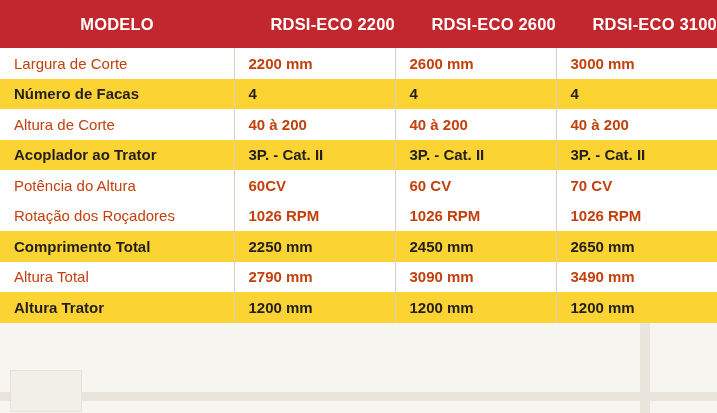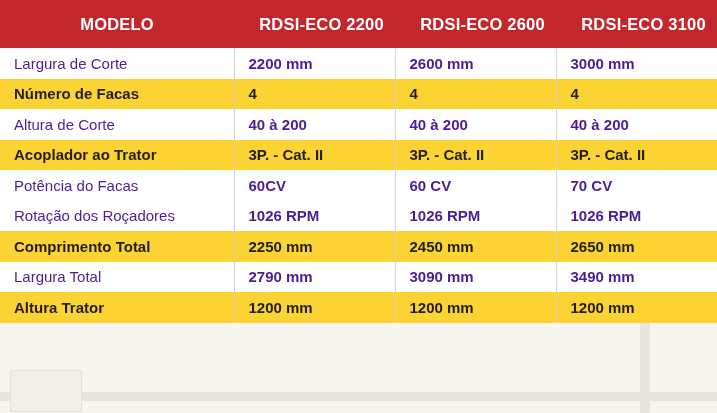--- a/index.html
+++ b/index.html
@@ -51,33 +51,33 @@
   table.spec col.c1 { width: 161px; }
   table.spec col.c2 { width: 161px; }
   table.spec col.c3 { width: 161px; }
 
   thead th {
     background: #c1272d;
     color: #ffffff;
     font-size: 16.5px;
     font-weight: bold;
     height: 48px;
-    text-align: center;
+    text-align: right;
     padding: 0 0 0 14px;
     letter-spacing: 0.2px;
     white-space: nowrap;
   }
   thead th.first {
     text-align: center;
     padding-left: 0;
   }
   tbody td {
     height: 30.5px;
     font-size: 15px;
-    color: #4c1d95;
+    color: #c2410c;
     padding: 0 0 0 14px;
     border-right: 1px solid #d8d2c6;
     white-space: nowrap;
     vertical-align: middle;
   }
   tbody td.last { border-right: none; }
   tbody tr.alt td {
     background: #fbd332;
     font-weight: bold;
     color: #231f20;
@@ -145,21 +145,21 @@
         </tr>
 
         <tr class="alt">
           <td class="label">Acoplador ao Trator</td>
           <td>3P. - Cat. II</td>
           <td>3P. - Cat. II</td>
           <td class="last">3P. - Cat. II</td>
         </tr>
 
         <tr class="plain">
-          <td class="label">Potência do Facas</td>
+          <td class="label">Potência do Altura</td>
           <td>60CV</td>
           <td>60 CV</td>
           <td class="last">70 CV</td>
         </tr>
 
 
         <tr class="plain">
           <td class="label">Rotação dos Roçadores</td>
           <td>1026 RPM</td>
           <td>1026 RPM</td>
@@ -167,21 +167,21 @@
         </tr>
 
         <tr class="alt">
           <td class="label">Comprimento Total</td>
           <td>2250 mm</td>
           <td>2450 mm</td>
           <td class="last">2650 mm</td>
         </tr>
 
         <tr class="plain">
-          <td class="label">Largura Total</td>
+          <td class="label">Altura Total</td>
           <td>2790 mm</td>
           <td>3090 mm</td>
           <td class="last">3490 mm</td>
         </tr>
 
         <tr class="alt">
           <td class="label">Altura Trator</td>
           <td>1200 mm</td>
           <td>1200 mm</td>
           <td class="last">1200 mm</td>

